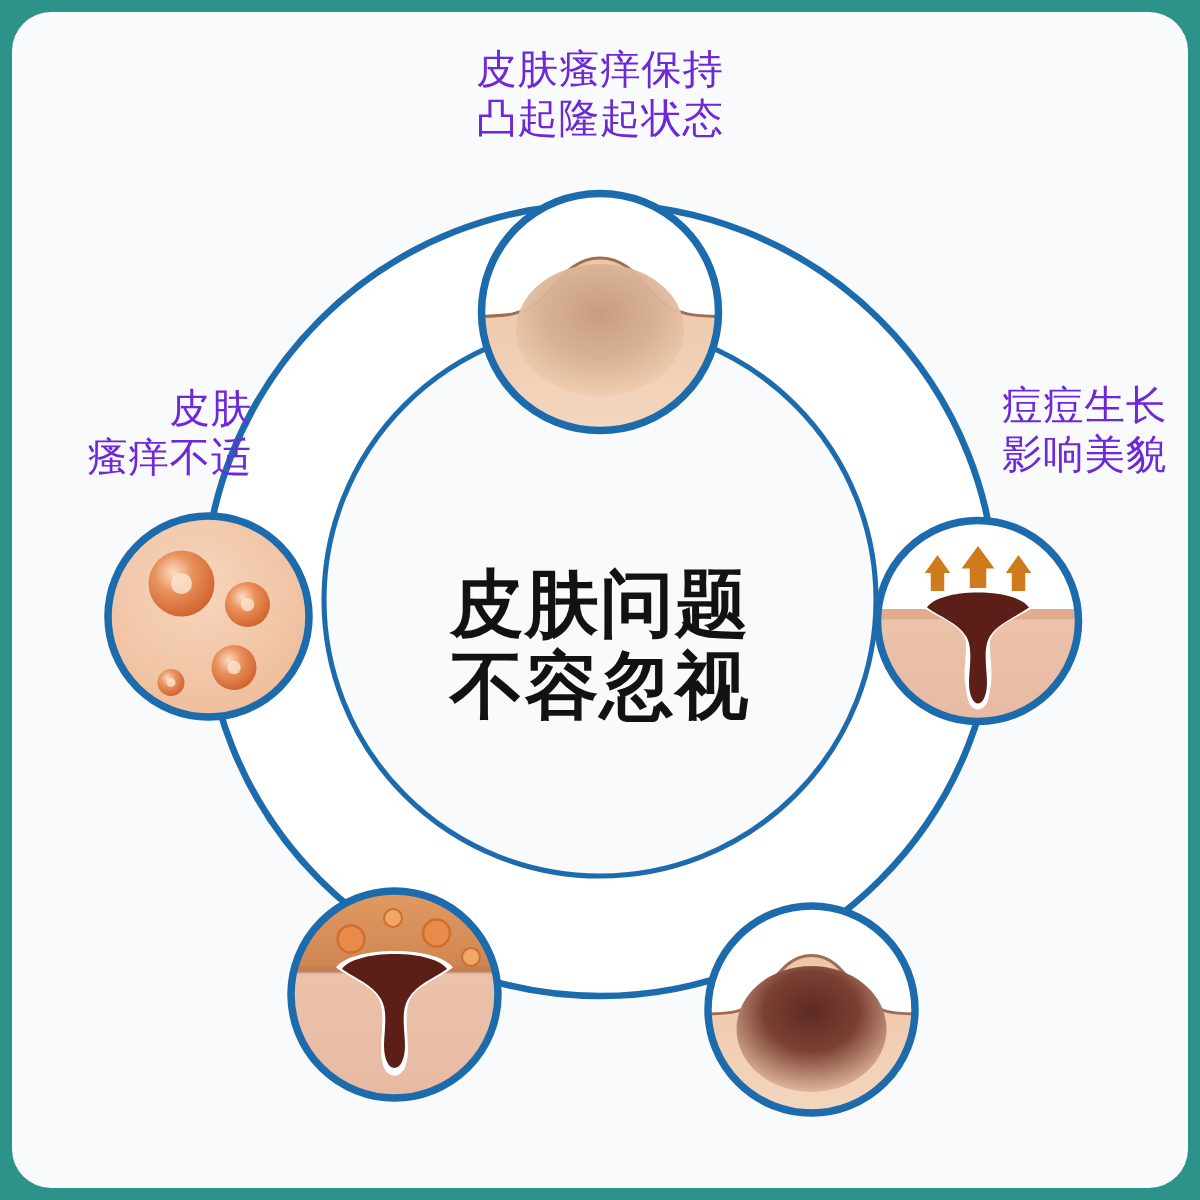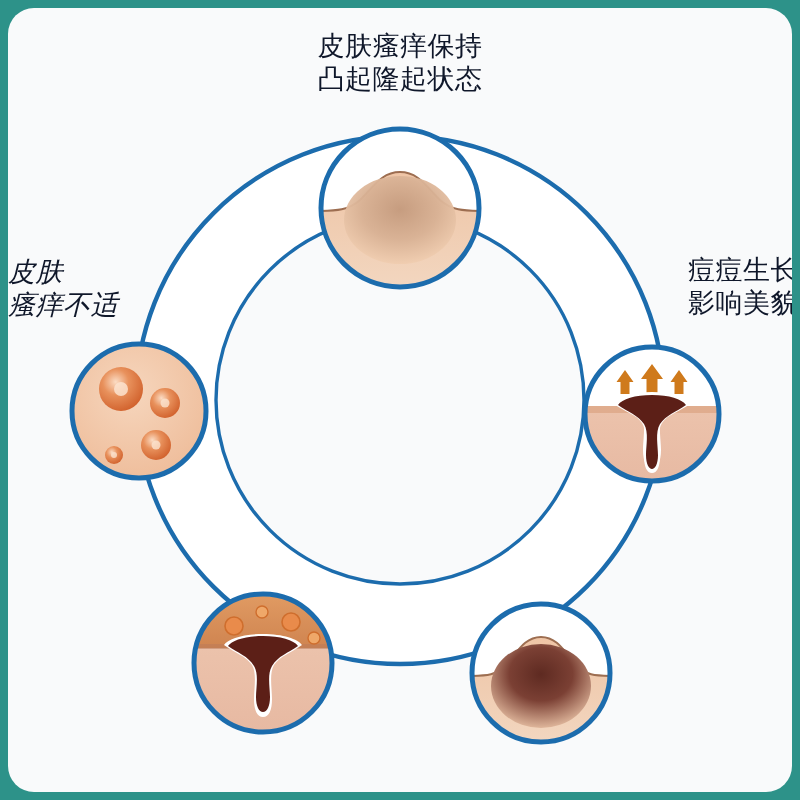--- a/index.html
+++ b/index.html
@@ -32,30 +32,30 @@
   #stage {
     position: absolute;
     left: 0; top: 0;
     width: 784px;
     height: 784px;
   }
   svg.art { position: absolute; left: 0; top: 0; }
 
   .label {
     position: absolute;
-    color: #0f172a;
+    color: #6d28d9;
     font-size: 27px;
     line-height: 1.22;
     letter-spacing: 0.5px;
     white-space: pre-line;
     font-family: "Liberation Sans", "DejaVu Sans", sans-serif;
   }
   .lbl-top    { left: 0; top: 22px; width: 784px; text-align: center; }
-  .lbl-right  { left: 640px; top: 246px; width: 150px; text-align: right; font-family: Liberation Serif, serif; }
-  .lbl-left   { left: 0px;  top: 248px; width: 160px; text-align: left; font-style: italic; }
+  .lbl-right  { left: 640px; top: 246px; width: 150px; text-align: center; font-family: Liberation Serif, serif; }
+  .lbl-left   { left: 0px;  top: 248px; width: 160px; text-align: right; }
   .lbl-bleft  { left: 24px; top: 662px; width: 165px; text-align: center; }
   .lbl-bright { left: 592px; top: 662px; width: 192px; text-align: center; }
 
   .center-title {
     position: absolute;
     left: 0;
     top: 368px;
     width: 784px;
     text-align: center;
     font-weight: bold;
@@ -261,20 +261,22 @@
             <circle cx="157" cy="395" r="4.5" fill="#fbe3cf" opacity="0.8"></circle>
             <circle cx="148" cy="437" r="15" fill="url(#pimpleG)"></circle>
             <circle cx="148" cy="437" r="4.5" fill="#fbe3cf" opacity="0.8"></circle>
             <circle cx="106" cy="447" r="9" fill="url(#pimpleG)"></circle>
             <circle cx="106" cy="447" r="3" fill="#fbe3cf" opacity="0.8"></circle>
           </g>
           <circle cx="131" cy="403" r="67" fill="none" stroke="#1c6cad" stroke-width="5"></circle>
         </g>
       </svg>
 
+      <div class="center-title">皮肤问题
+不容忽视</div>
 
       <div class="label lbl-top">皮肤瘙痒保持
 凸起隆起状态</div>
 
       <div class="label lbl-right">痘痘生长
 影响美貌</div>
 
 
 
       <div class="label lbl-left">皮肤

